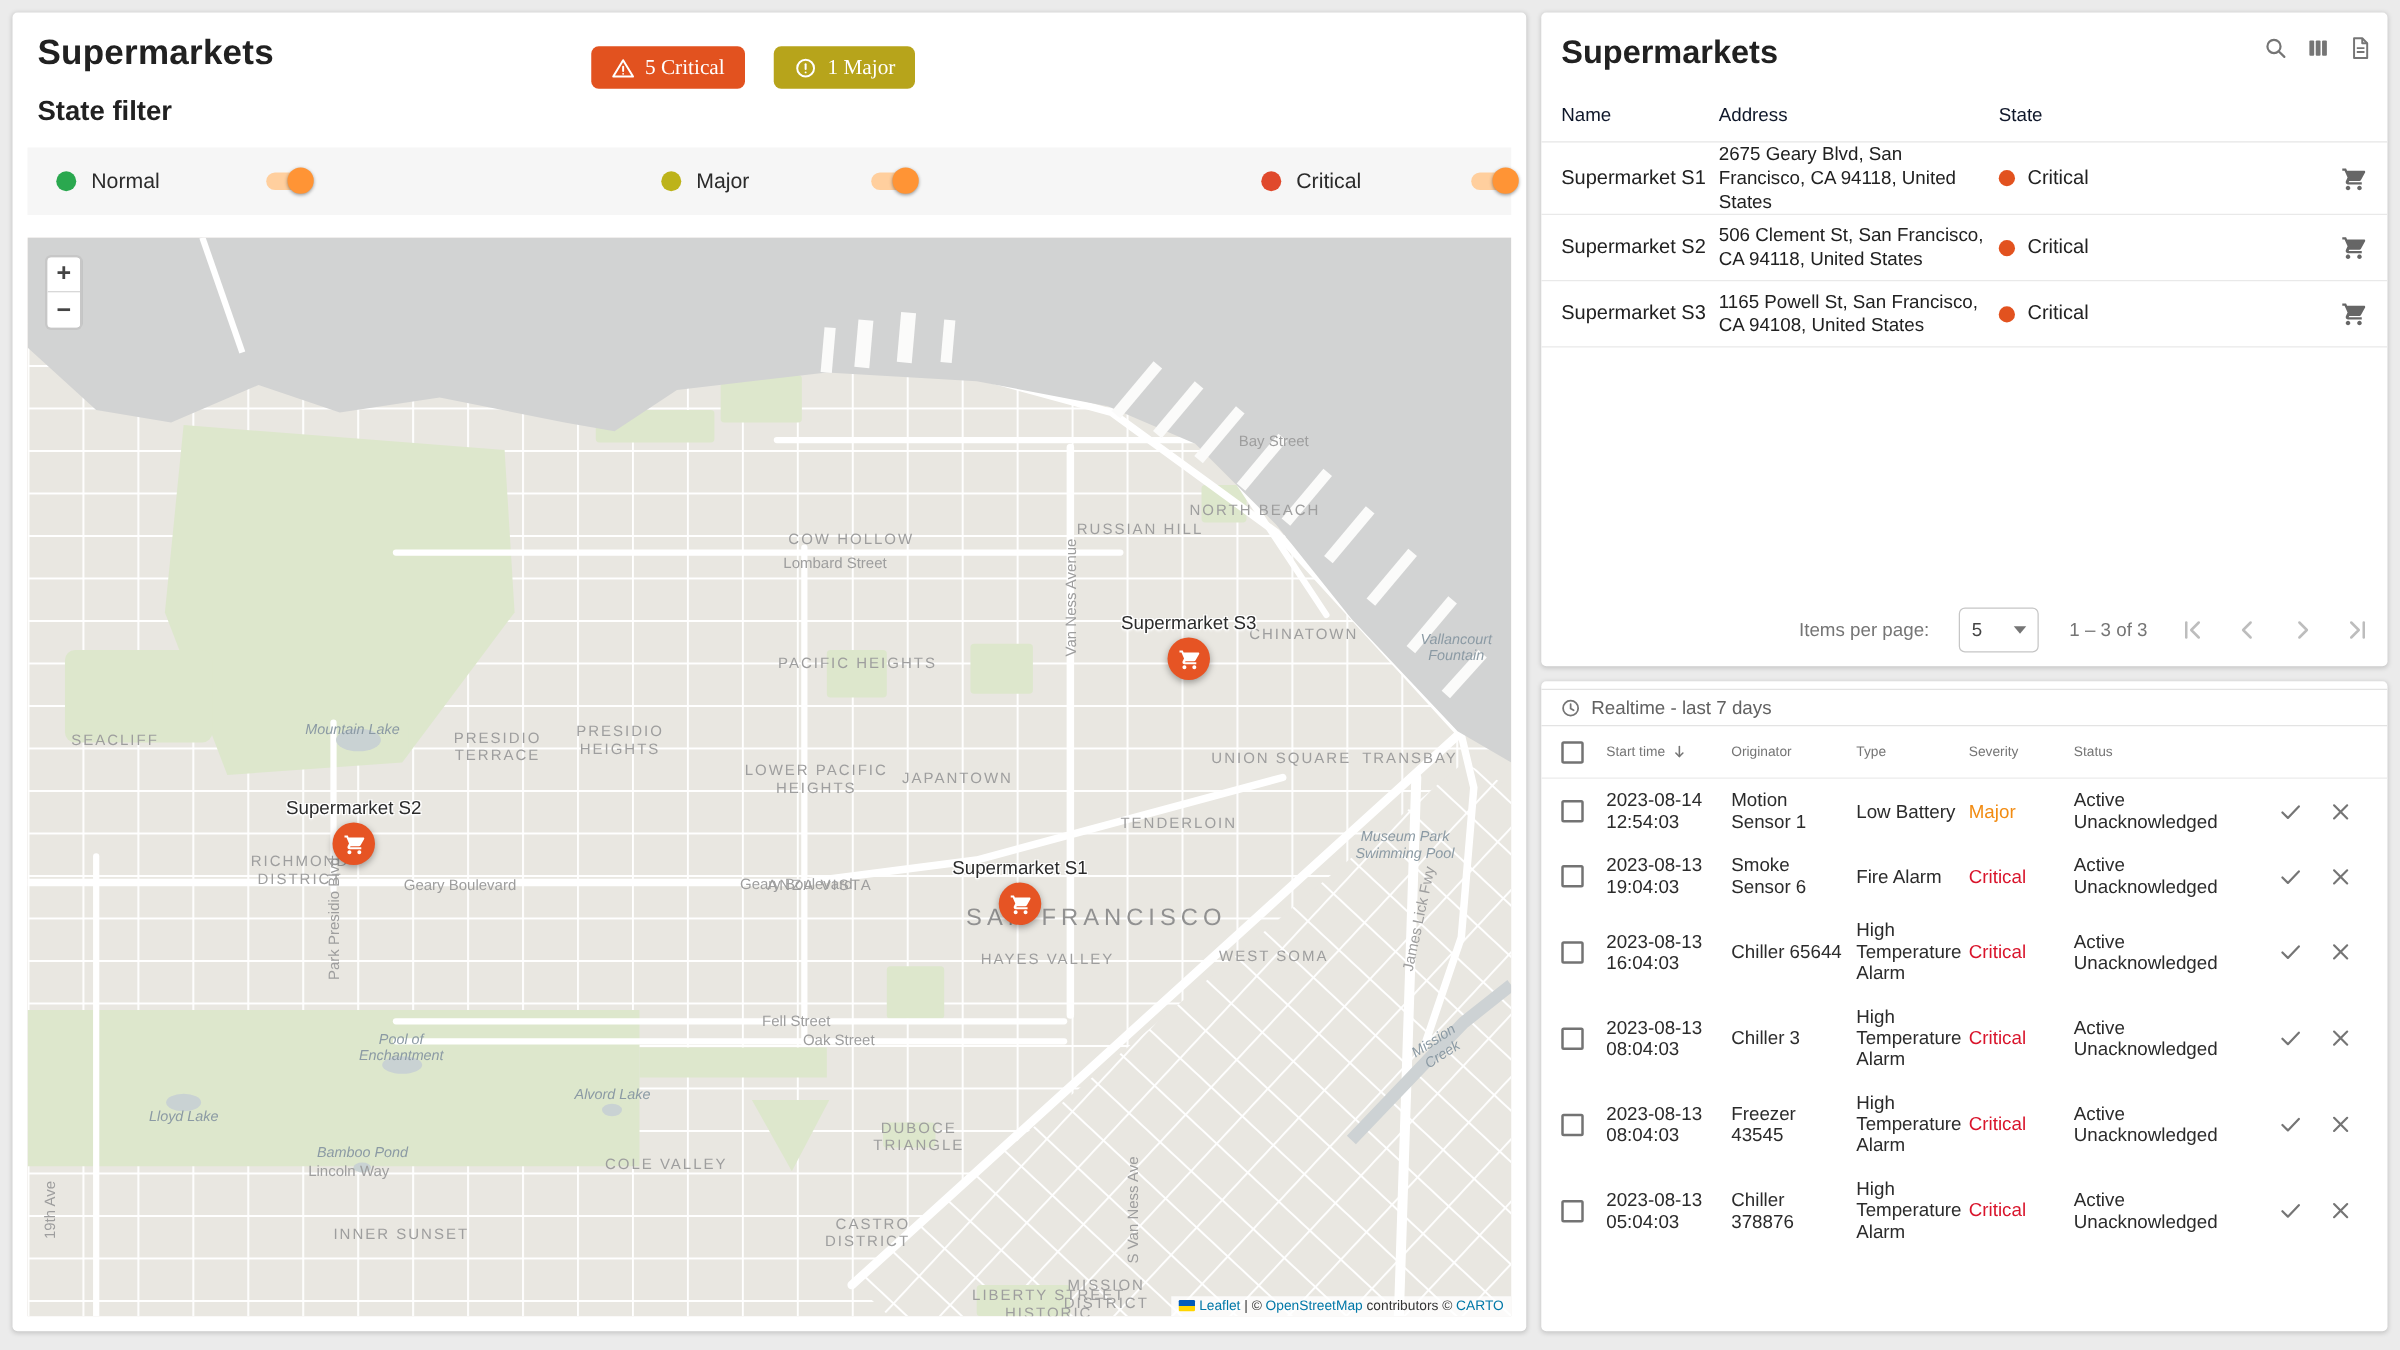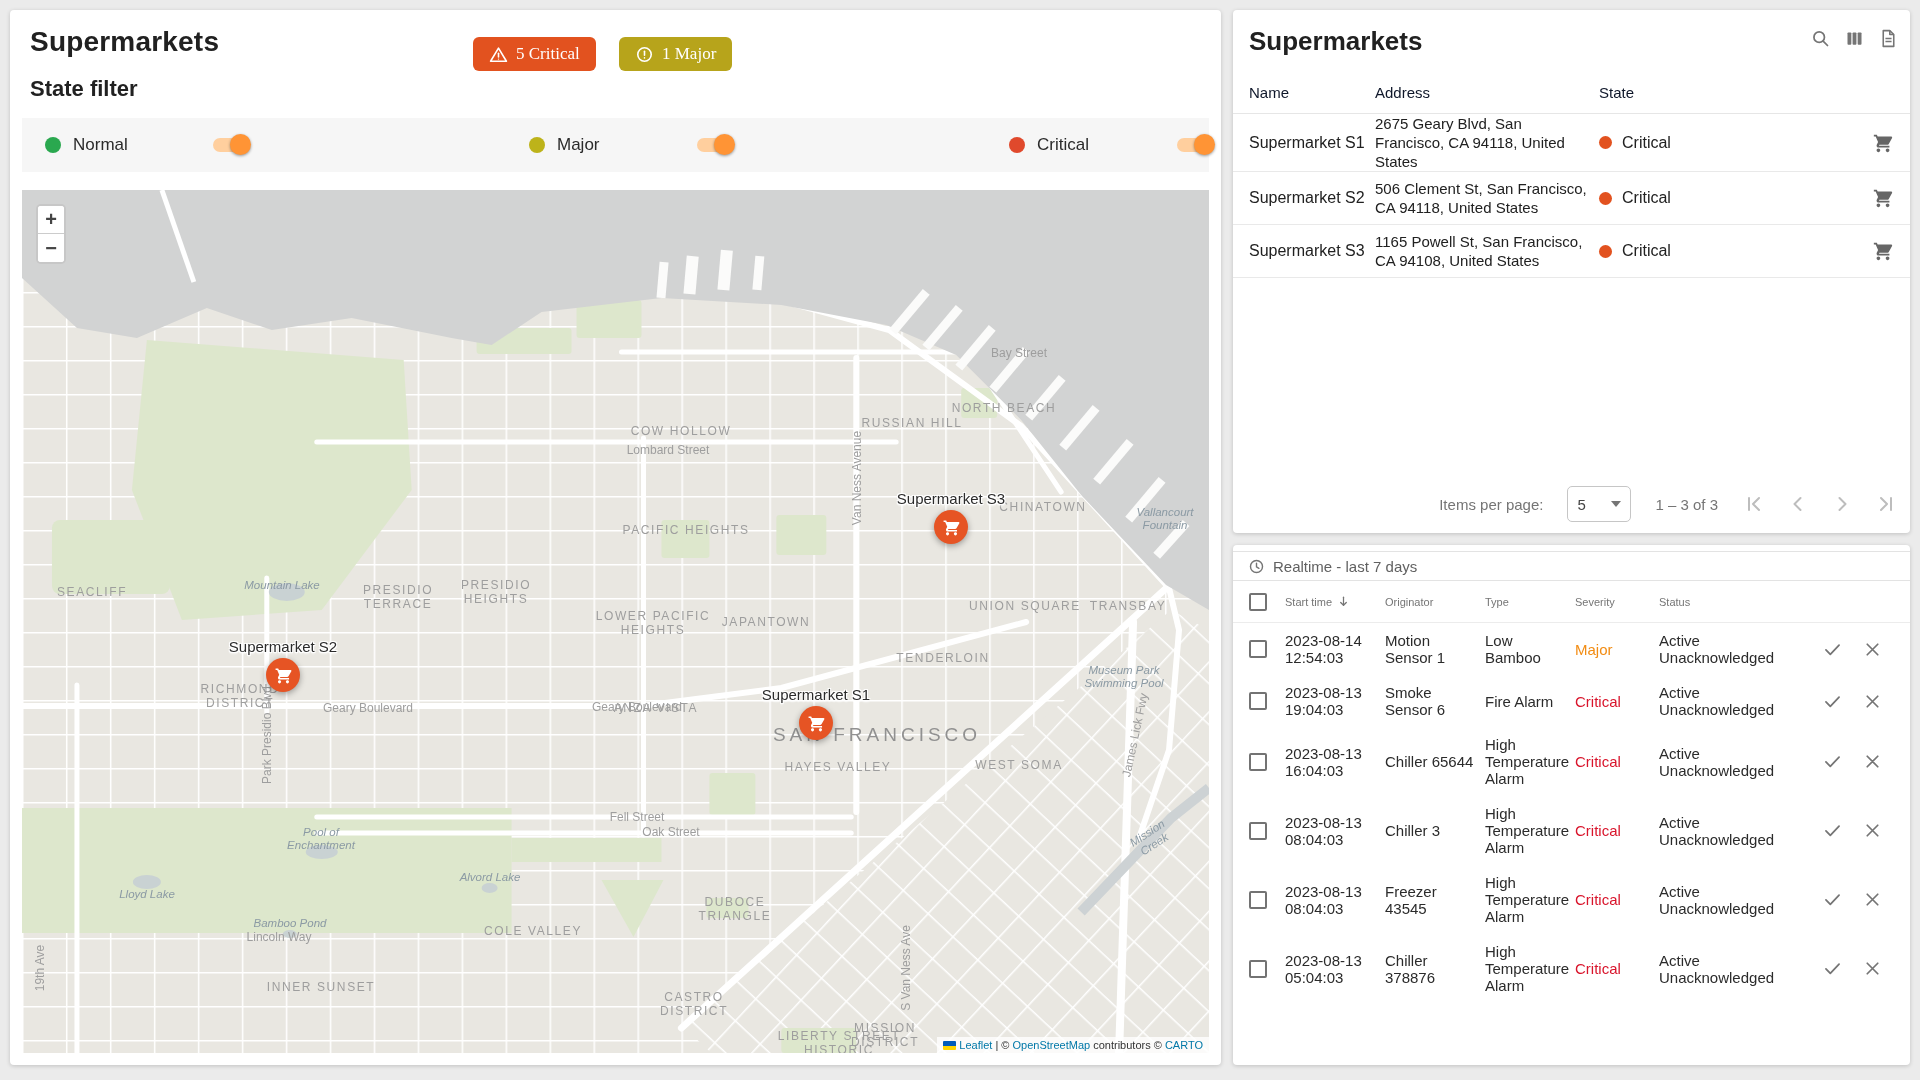--- a/index.html
+++ b/index.html
@@ -267,21 +267,21 @@
 HEIGHTS</div>
           <div class="nlabel" style="left: 1003px; top: 416px;">UNION SQUARE</div>
           <div class="nlabel" style="left: 921px; top: 468px;">TENDERLOIN</div>
           <div class="nlabel" style="left: 1106px; top: 416px;">TRANSBAY</div>
           <div class="nlabel" style="left: 218px; top: 506px;">RICHMOND
 DISTRICT</div>
           <div class="nlabel" style="left: 70px; top: 402px;">SEACLIFF</div>
           <div class="nlabel" style="left: 816px; top: 577px;">HAYES VALLEY</div>
           <div class="nlabel" style="left: 997px; top: 575px;">WEST SOMA</div>
           <div class="nlabel" style="left: 596px; top: 518px; margin-left: 38px;">ANZA VISTA</div>
-          <div class="nlabel" style="left: 672px; top: 814px;">CASTRO
+          <div class="nlabel" style="left: 672px; top: 796px; text-align: right;">CASTRO
 DISTRICT</div>
           <div class="nlabel" style="left: 863px; top: 845px;">MISSION
 DISTRICT</div>
           <div class="nlabel" style="left: 511px; top: 741px;">COLE VALLEY</div>
           <div class="nlabel" style="left: 713px; top: 719px;">DUBOCE
 TRIANGLE</div>
           <div class="nlabel" style="left: 299px; top: 797px;">INNER SUNSET</div>
           <div class="nlabel" style="left: 817px; top: 860px;">LIBERTY STREET
 HISTORIC
 DISTRICT</div>
@@ -471,21 +471,21 @@
     <div id="alarmRows">
         <div class="agrid arow">
           <div>
             <div class="cb"></div>
           </div>
           <div>
             <div>2023-08-14</div>
             <div>12:54:03</div>
           </div>
           <div>Motion Sensor 1</div>
-          <div>Low Bamboo</div>
+          <div>Low Battery</div>
           <div style="color: rgb(242, 140, 19);">Major</div>
           <div>Active Unacknowledged</div>
           <div></div>
           <div class="aicon">
             <svg viewBox="0 0 24 24" fill="none" stroke="currentColor" stroke-width="2" stroke-linecap="round" stroke-linejoin="round">
               <path d="M4.5 12.5l5 5L19.5 7"></path>
             </svg>
           </div>
           <div class="aicon">
             <svg viewBox="0 0 24 24" fill="none" stroke="currentColor" stroke-width="2" stroke-linecap="round">

